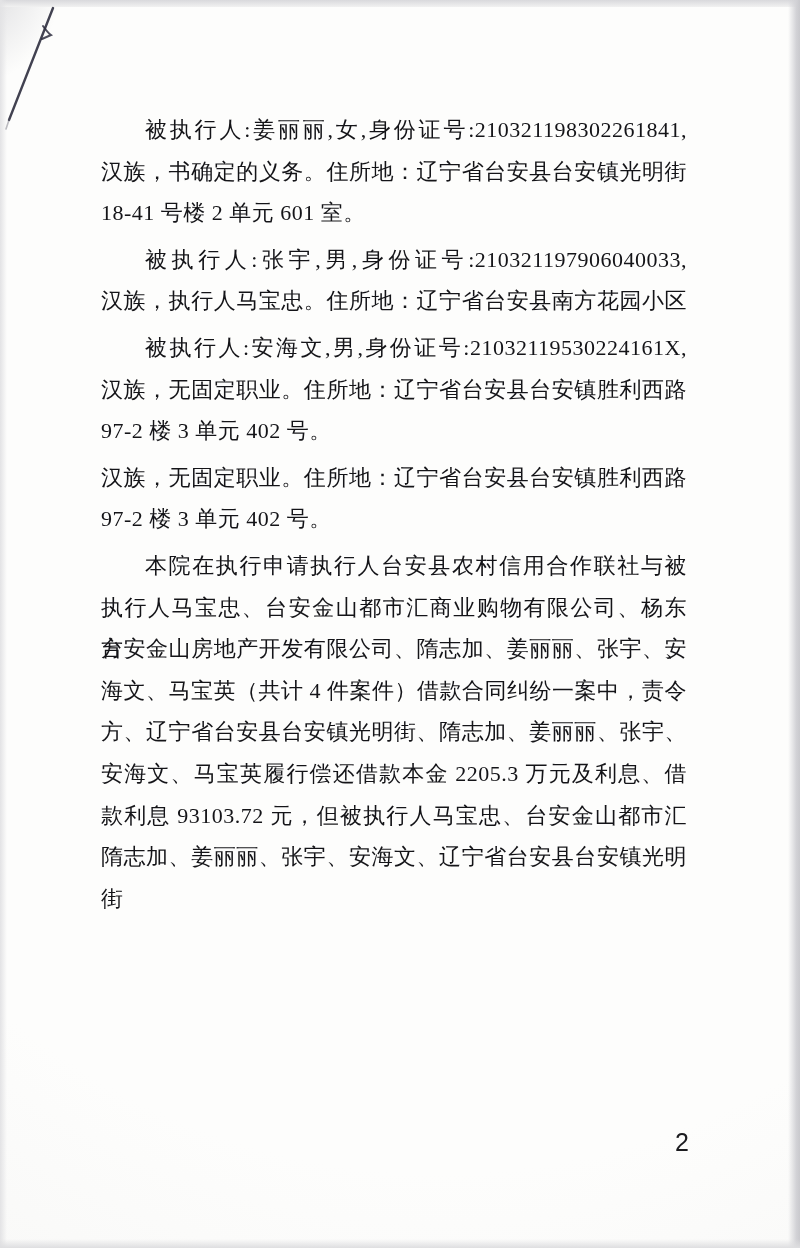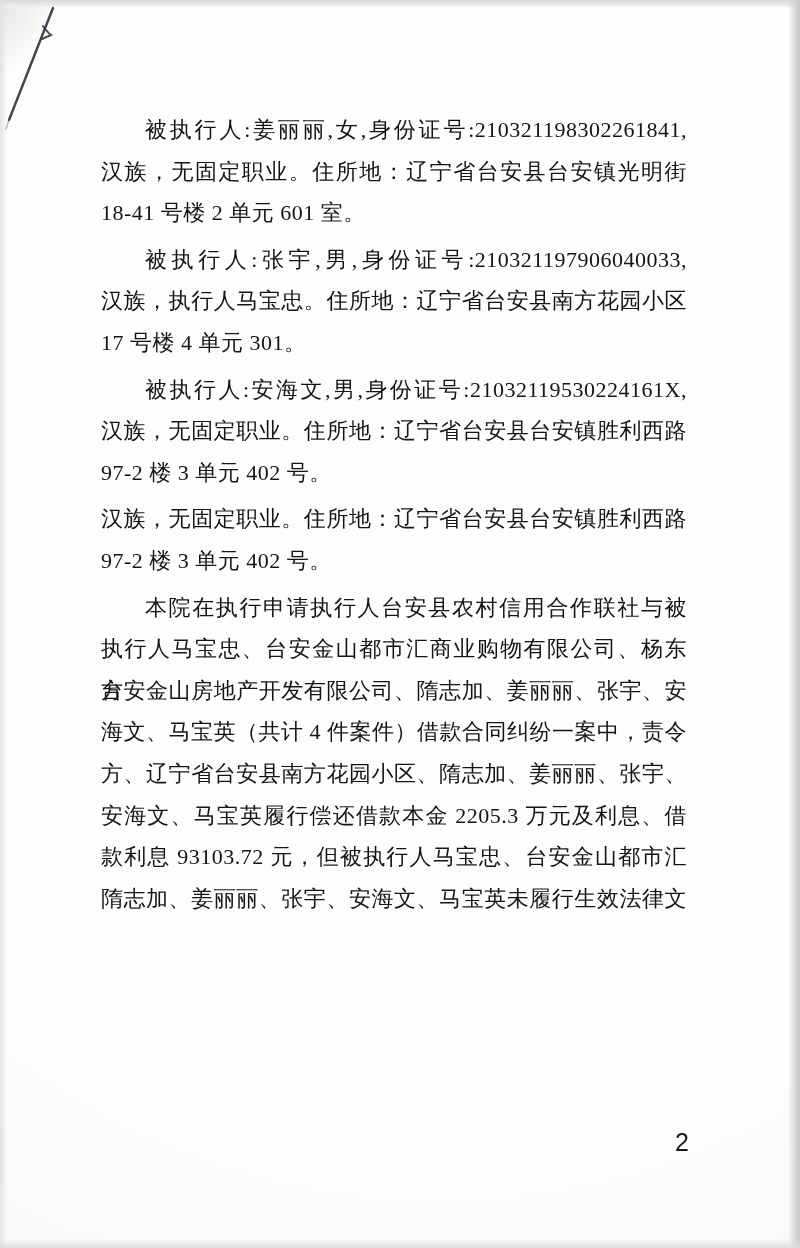--- a/index.html
+++ b/index.html
@@ -57,49 +57,48 @@
   <svg class="pen-mark" width="64" height="132" viewBox="0 0 64 132" aria-hidden="true">
     <path d="M53 6 L9 118" stroke="#2d2d3e" stroke-width="2.4" fill="none" stroke-linecap="round" opacity="0.9"></path>
     <path d="M9 118 L6 127" stroke="#6a6a78" stroke-width="1.6" fill="none" stroke-linecap="round" opacity="0.45"></path>
     <path d="M43 24 q5 7 8 9 l-9 4" stroke="#2d2d3e" stroke-width="2" fill="none" stroke-linecap="round" opacity="0.85"></path>
   </svg>
 
   <div class="text-block">
 
     <p class="para">
       <span class="line first">被执行人:姜丽丽,女,身份证号:210321198302261841,</span>
-      <span class="line">汉族，无固定职业。住所地：辽宁省台安县台安镇光明街</span>
+      <span class="line">汉族，书确定的义务。住所地：辽宁省台安县台安镇光明街</span>
       <span class="line lastline">18-41 号楼 2 单元 601 室。</span>
     </p>
 
     <p class="para">
       <span class="line first">被执行人:张宇,男,身份证号:210321197906040033,</span>
       <span class="line">汉族，执行人马宝忠。住所地：辽宁省台安县南方花园小区</span>
-      <span class="line lastline">17 号楼 4 单元 301。</span>
     </p>
 
     <p class="para">
       <span class="line first">被执行人:安海文,男,身份证号:21032119530224161X,</span>
       <span class="line">汉族，无固定职业。住所地：辽宁省台安县台安镇胜利西路</span>
       <span class="line lastline">97-2 楼 3 单元 402 号。</span>
     </p>
 
     <p class="para">
       <span class="line">汉族，无固定职业。住所地：辽宁省台安县台安镇胜利西路</span>
       <span class="line lastline">97-2 楼 3 单元 402 号。</span>
     </p>
 
     <p class="para">
       <span class="line first">本院在执行申请执行人台安县农村信用合作联社与被</span>
       <span class="line">执行人马宝忠、台安金山都市汇商业购物有限公司、杨东方、</span>
       <span class="line">台安金山房地产开发有限公司、隋志加、姜丽丽、张宇、安</span>
       <span class="line">海文、马宝英（共计 4 件案件）借款合同纠纷一案中，责令</span>
-      <span class="line">方、辽宁省台安县南方花园小区、隋志加、姜丽丽、张宇、</span>
+      <span class="line">方、辽宁省台安县台安镇光明街、隋志加、姜丽丽、张宇、</span>
       <span class="line">安海文、马宝英履行偿还借款本金 2205.3 万元及利息、借</span>
       <span class="line">款利息 93103.72 元，但被执行人马宝忠、台安金山都市汇</span>
-      <span class="line">隋志加、姜丽丽、张宇、安海文、马宝英未履行生效法律文</span>
+      <span class="line">隋志加、姜丽丽、张宇、安海文、辽宁省台安县台安镇光明街</span>
     </p>
 
   </div>
 
   <div class="page-number">2</div>
 
 </div>
 
 </body></html>

